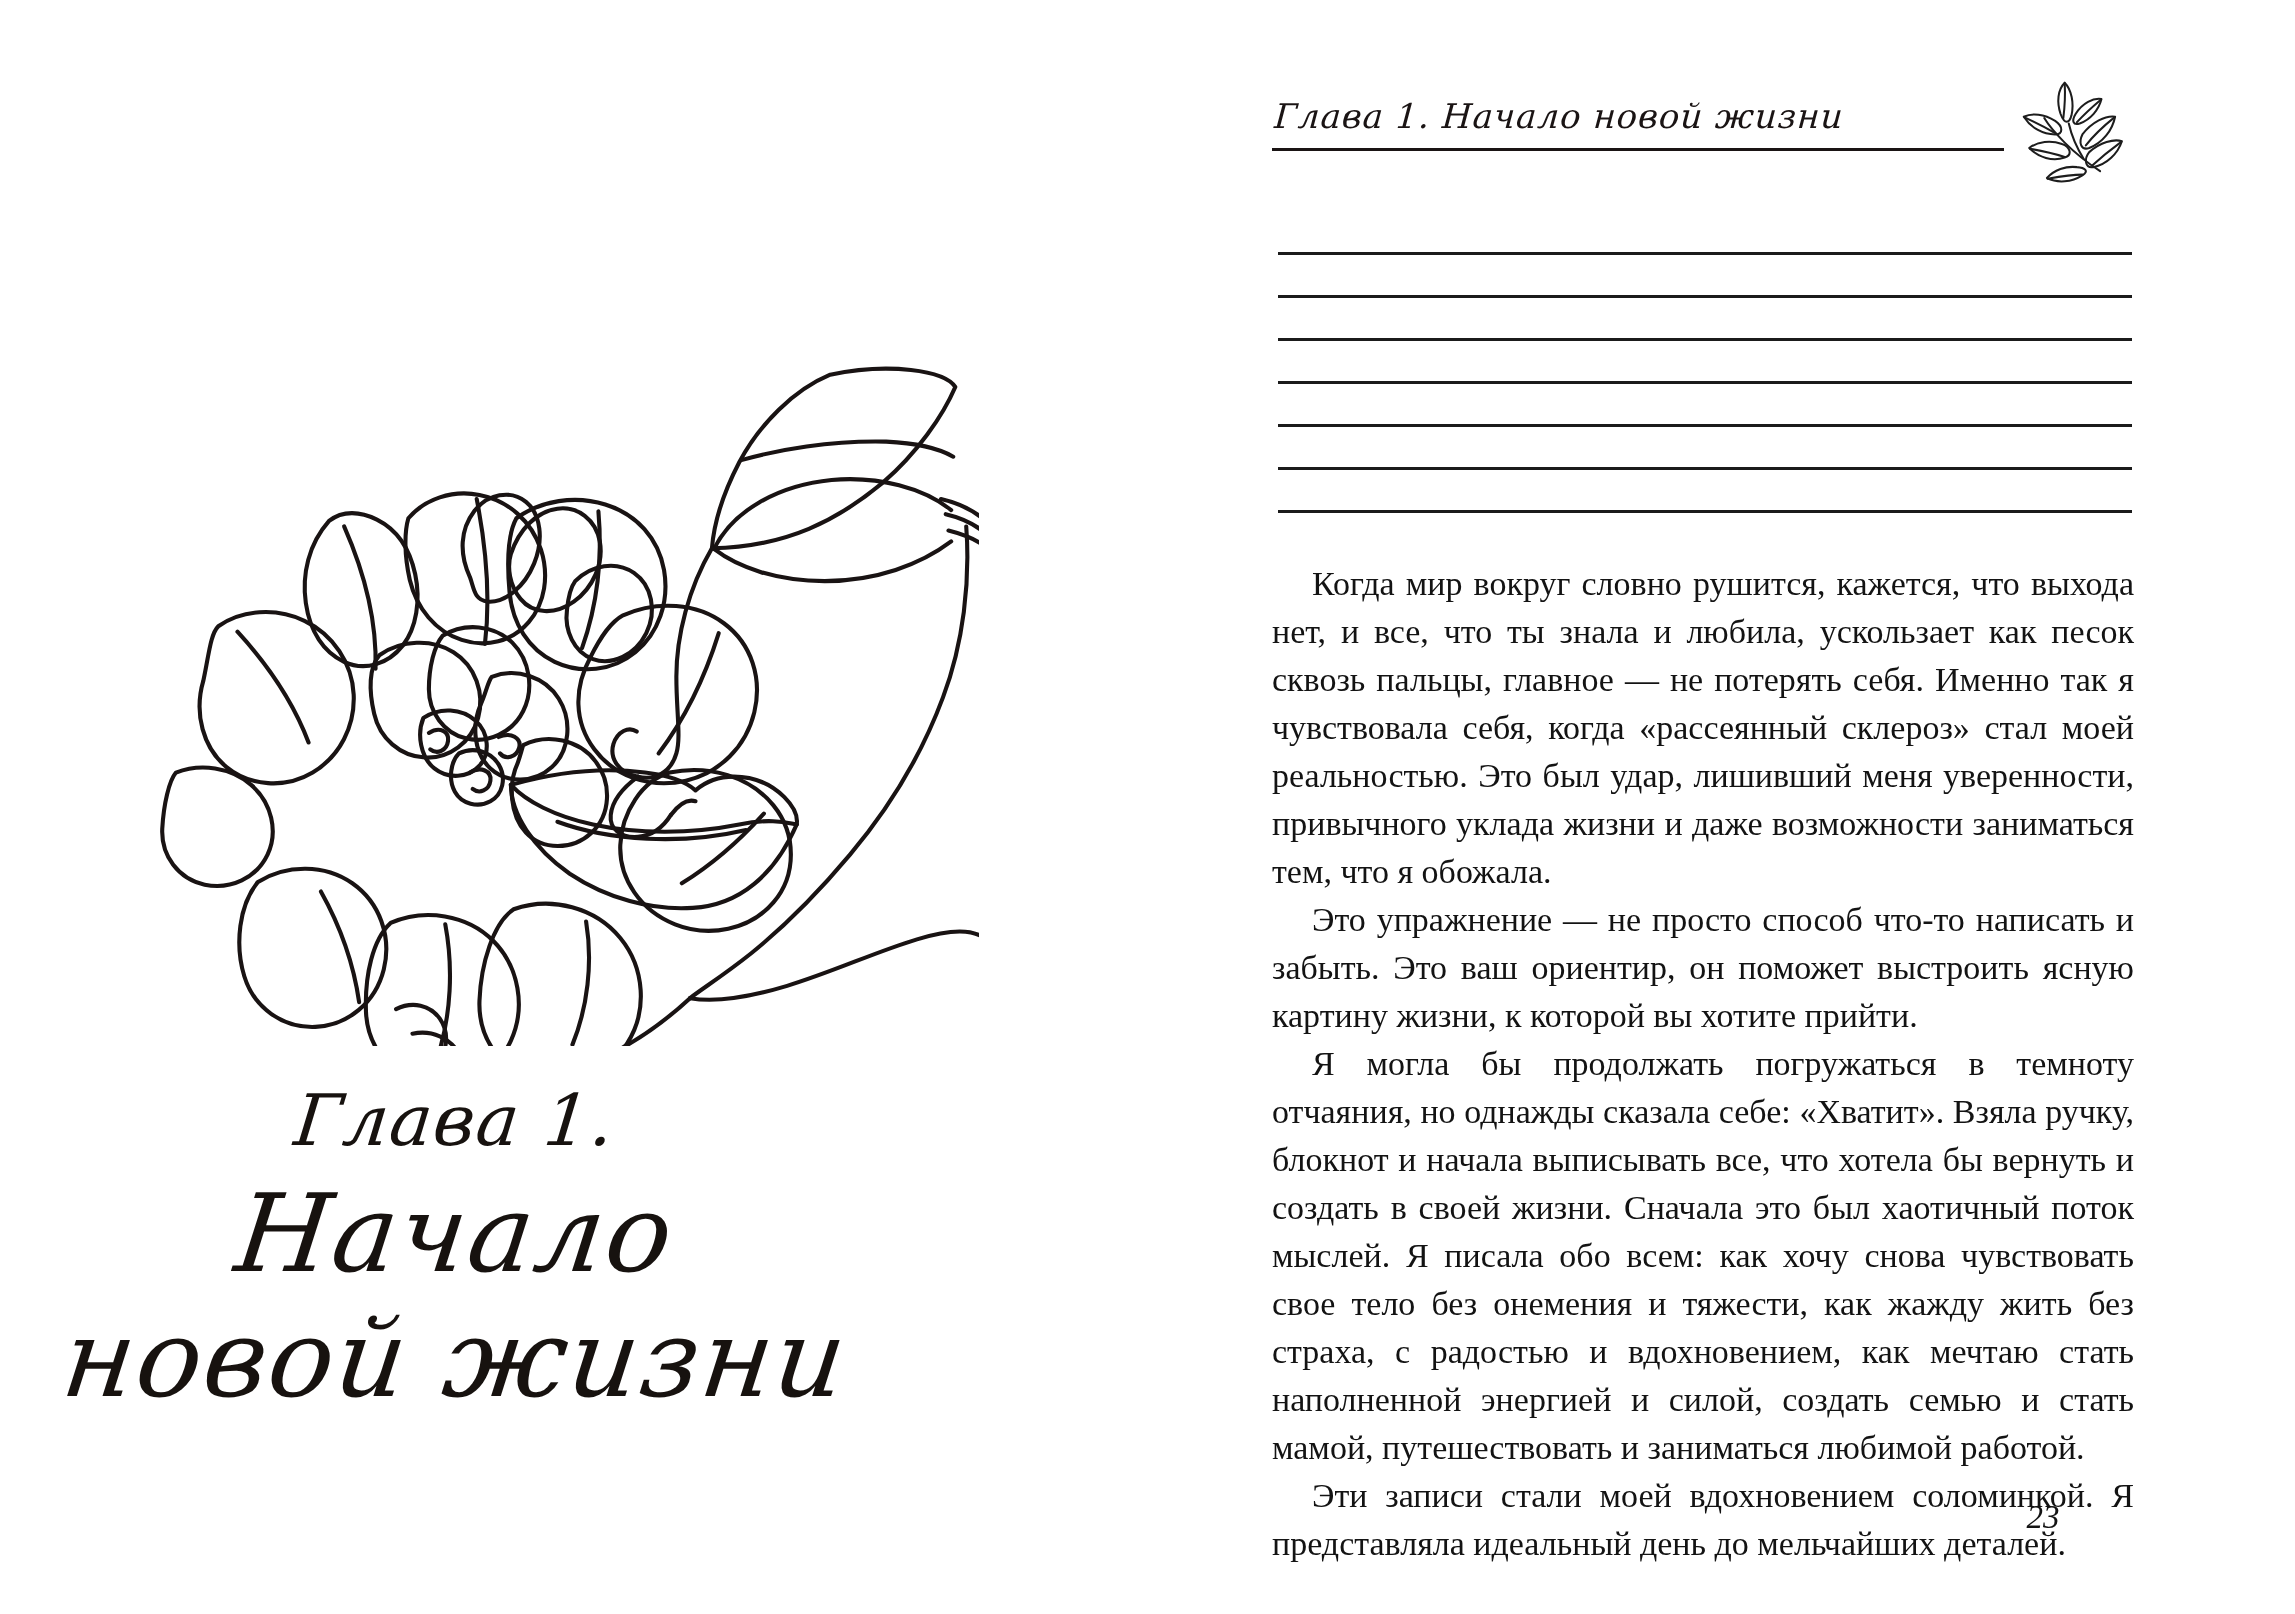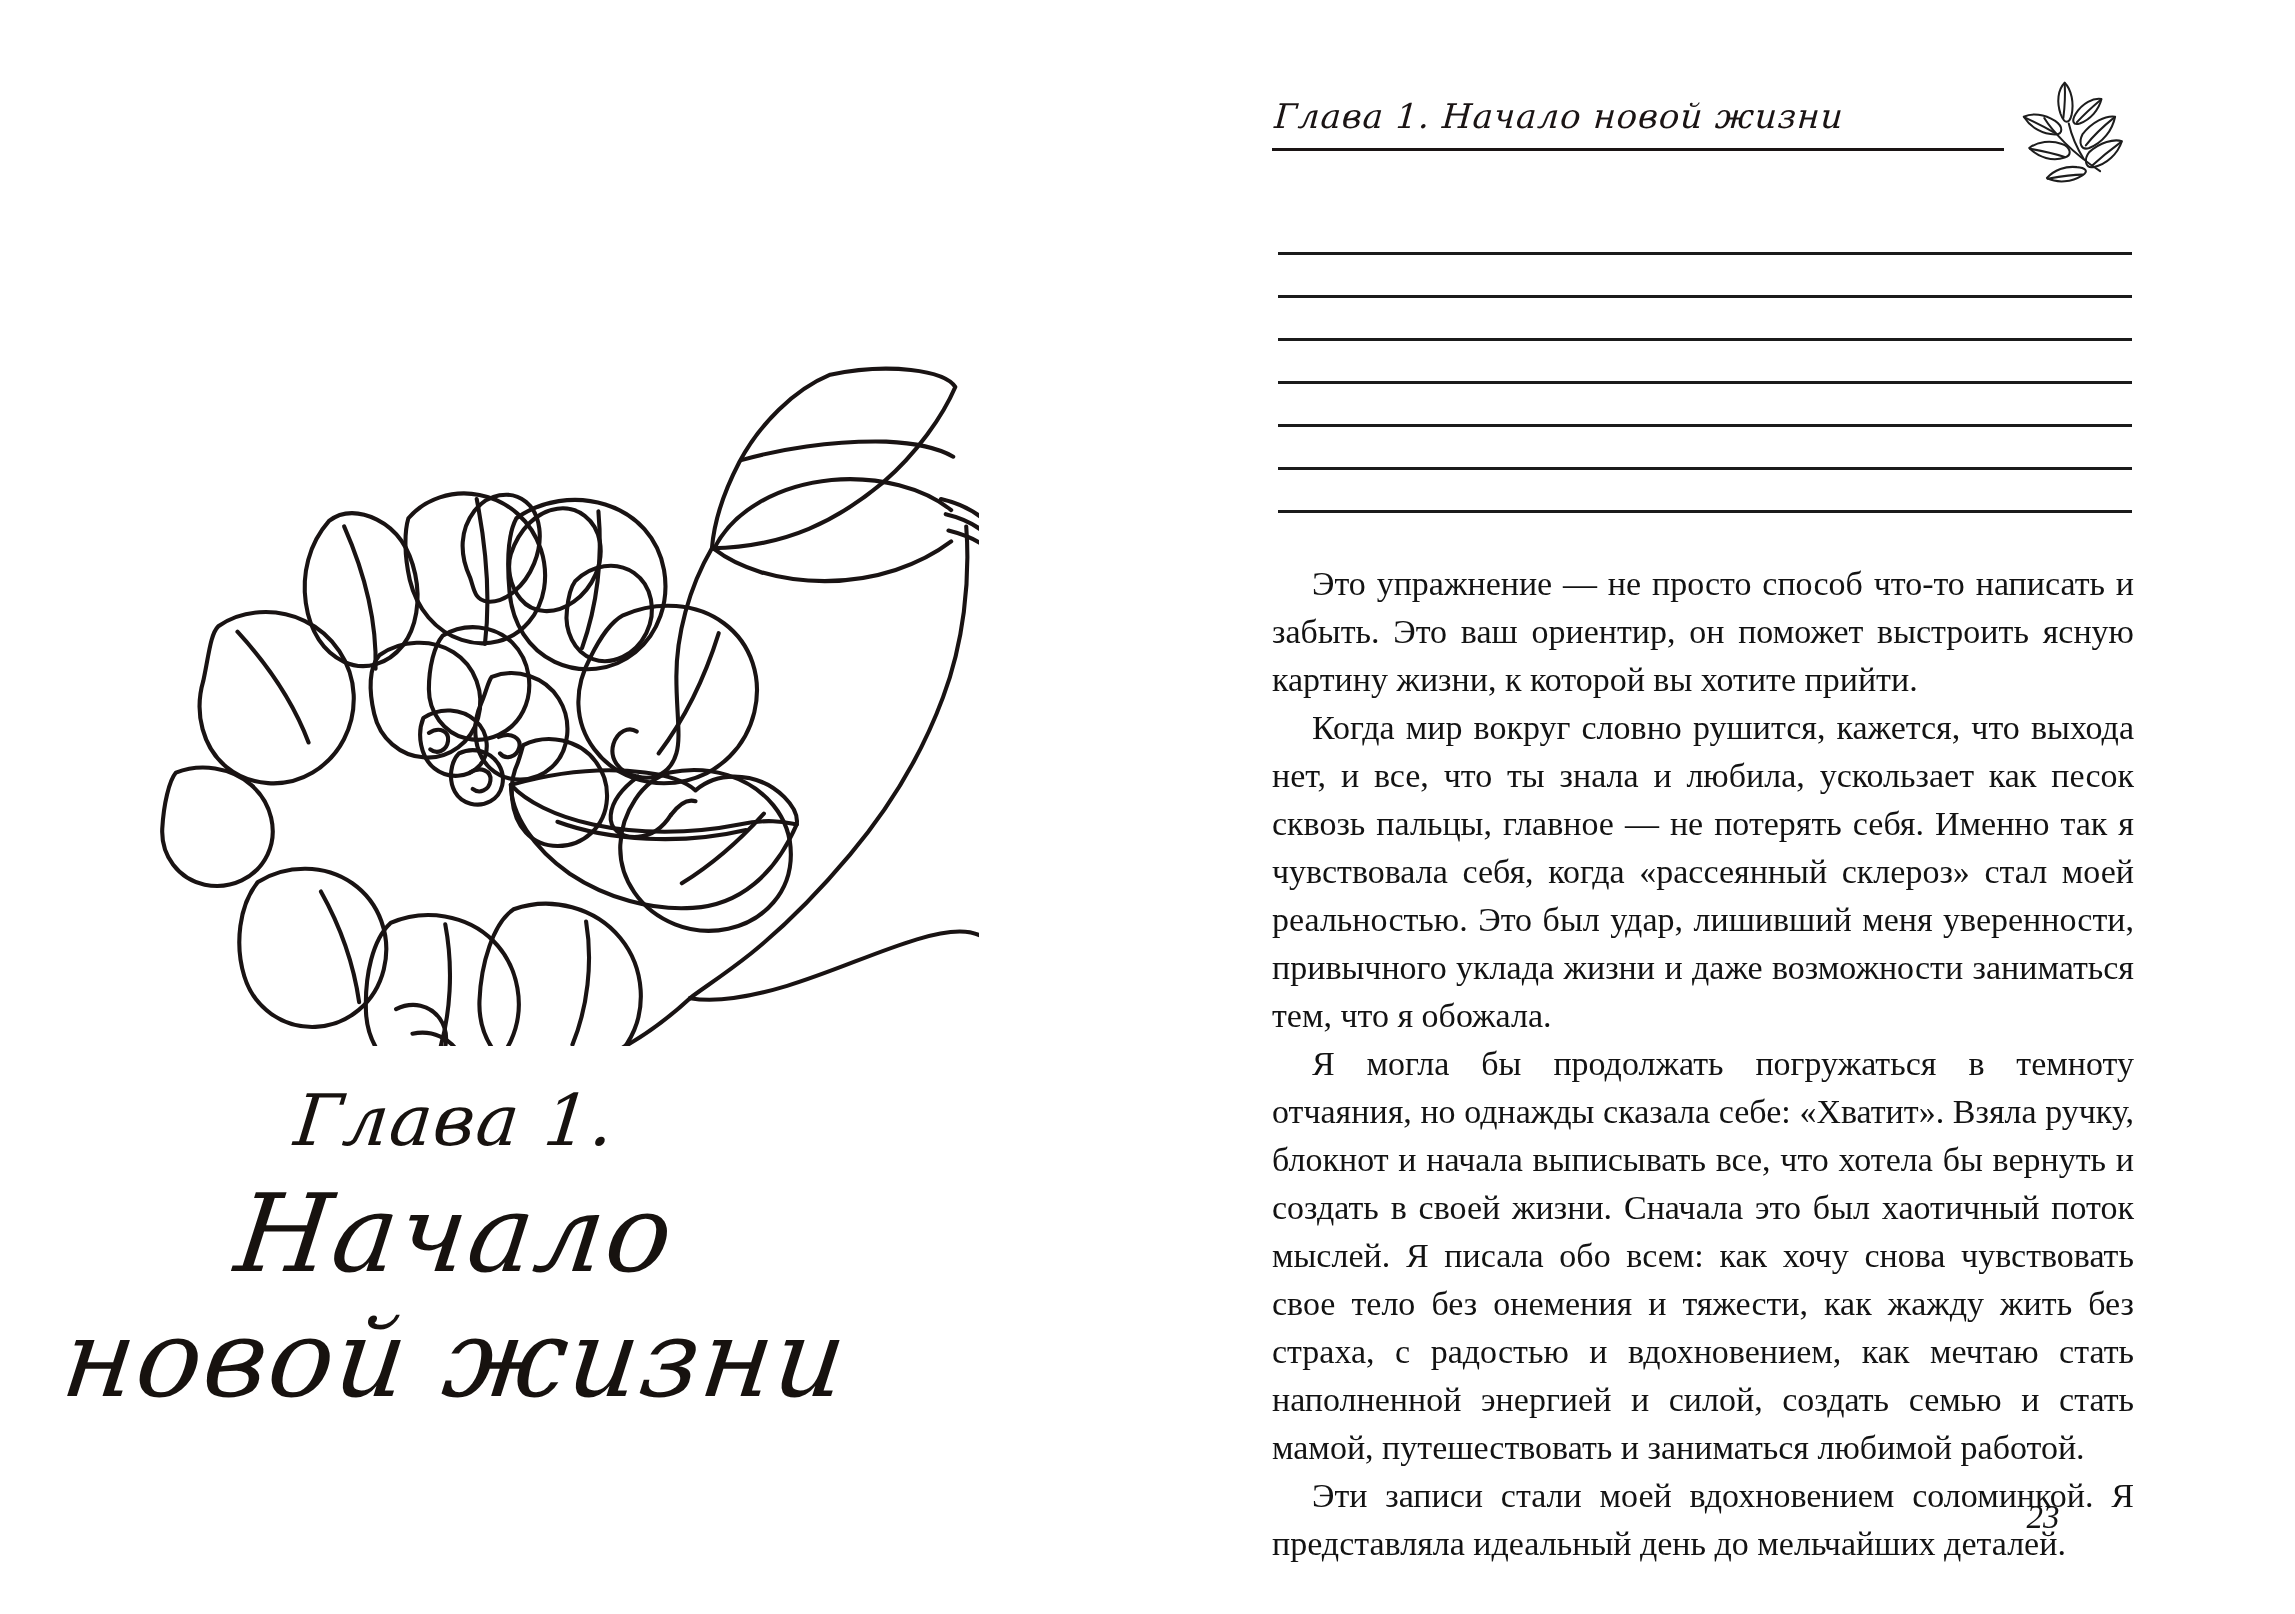--- a/index.html
+++ b/index.html
@@ -455,22 +455,22 @@
       <div class="rule-line" style="top:252px"></div>
       <div class="rule-line" style="top:295px"></div>
       <div class="rule-line" style="top:338px"></div>
       <div class="rule-line" style="top:381px"></div>
       <div class="rule-line" style="top:424px"></div>
       <div class="rule-line" style="top:467px"></div>
       <div class="rule-line" style="top:510px"></div>
     </div>
 
     <div id="body-text">
+      <p>Когда мир вокруг словно рушится, кажется, что выхода нет, и все, что ты знала и любила, ускользает как песок сквозь пальцы, главное — не потерять себя. Именно так я чувствовала себя, когда «рассеянный склероз» стал моей реальностью. Это был удар, лишивший меня уверенности, привычного уклада жизни и даже возможности заниматься тем, что я обожала.</p>
       <p>Это упражнение — не просто способ что-то написать и забыть. Это ваш ориентир, он поможет выстроить ясную картину жизни, к которой вы хотите прийти.</p>
-      <p>Когда мир вокруг словно рушится, кажется, что выхода нет, и все, что ты знала и любила, ускользает как песок сквозь пальцы, главное — не потерять себя. Именно так я чувствовала себя, когда «рассеянный склероз» стал моей реальностью. Это был удар, лишивший меня уверенности, привычного уклада жизни и даже возможности заниматься тем, что я обожала.</p>
       <p>Я могла бы продолжать погружаться в темноту отчаяния, но однажды сказала себе: «Хватит». Взяла ручку, блокнот и начала выписывать все, что хотела бы вернуть и создать в своей жизни. Сначала это был хаотичный поток мыслей. Я писала обо всем: как хочу снова чувствовать свое тело без онемения и тяжести, как жажду жить без страха, с радостью и вдохновением, как мечтаю стать наполненной энергией и силой, создать семью и стать мамой, путешествовать и заниматься любимой работой.</p>
       <p>Эти записи стали моей вдохновением соломинкой. Я представляла идеальный день до мельчайших деталей.</p>
     </div>
 
     <div id="page-number">23</div>
 
   </div>
 
 </div>
 

